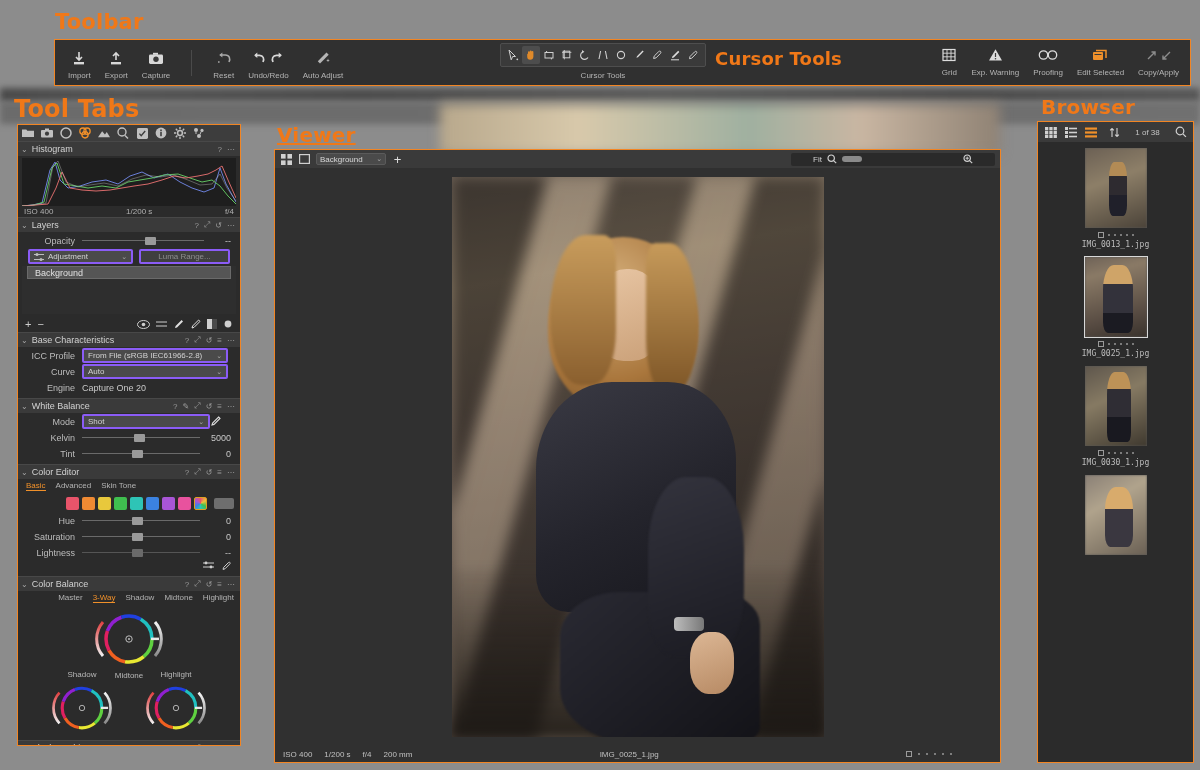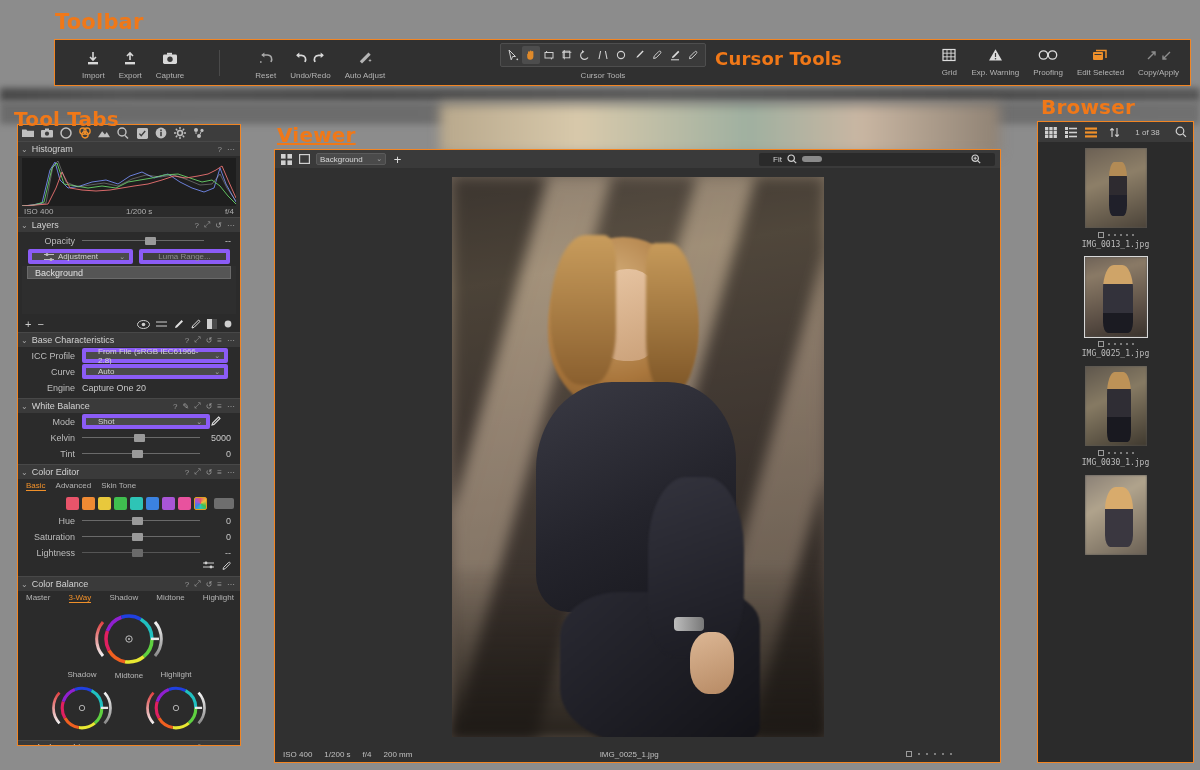--- a/index.html
+++ b/index.html
@@ -17,30 +17,30 @@
   #blur-bg .r1 { top:88px; height:14px; background:linear-gradient(90deg,#4a4a4a 0%,#555 10%,#4d4d4d 30%,#5a5a5a 55%,#4d4d4d 80%,#585858 100%); }
   #blur-bg .r2 { top:102px; height:22px; background:linear-gradient(90deg,#6b6b6b,#707070); }
   #blur-bg .photo1 { position:absolute; left:440px; top:104px; width:560px; height:50px;
     background:linear-gradient(90deg,#b8a88c,#d8c9ab 25%,#9fb0a0 55%,#c9b6a2 75%,#8f8274); filter:blur(6px); }
 
   
   .anno { position:absolute; color:#f07818; font-weight:bold;
           font-family:"DejaVu Sans", sans-serif; letter-spacing:.2px; z-index:60; }
   .anno.t-toolbar { left:55px; top:10px; font-size:21px; }
   .anno.t-cursor { left:715px; top:48px; font-size:18px; }
-  .anno.t-tooltabs { left:14px; top:95px; font-size:20px;margin-top:12px; }
+  .anno.t-tooltabs { left:14px; top:95px; font-size:24px; }
   .anno.t-viewer { left:277px; top:123px; font-size:20px;text-decoration:underline; }
   .anno.t-browser { left:1041px; top:95px; font-size:20px; }
 
   .hl { position:absolute; border:2px solid #f28523; z-index:50; pointer-events:none; }
 
   
   #toolbar { position:absolute; left:55px; top:40px; width:1135px; height:45px;
              background:#303030; z-index:55; display:flex; align-items:center; }
-  .tgroup { display:flex; align-items:flex-end; height:100%; padding:0 20px; }
+  .tgroup { display:flex; align-items:flex-end; height:100%; padding:0 6px; }
   .titem { display:flex; flex-direction:column; align-items:center; justify-content:flex-end;
            padding:0 7px 5px; min-width:30px; }
   .titem .ic { height:20px; display:flex; align-items:center; justify-content:center; margin-bottom:3px; }
   .titem .lb { font-size:8px; color:#b4b4b4; white-space:nowrap; }
   .tsep { width:1px; height:26px; background:#4a4a4a; margin:0 8px; align-self:center; }
 
   #cursor-tools-group { position:absolute; left:445px; top:3px; display:flex; flex-direction:column; align-items:center; }
   #cursor-tools-row { display:flex; background:#3a3a3a; border:1px solid #4e4e4e; border-radius:2px; padding:2px 3px; }
   .ctool { width:18px; height:18px; display:flex; align-items:center; justify-content:center; border-radius:2px; }
   .ctool.sel { background:#4d4d4d; }
@@ -50,22 +50,22 @@
 
   
   .panel-hdr { display:flex; align-items:center; height:15px; padding:0 5px 0 3px;
                background:#3a3a3a; border-top:1px solid #484848; }
   .panel-hdr .chev { color:#a8a8a8; font-size:8px; margin-right:4px; }
   .panel-hdr .ttl { font-size:9px; color:#d2d2d2; flex:1; }
   .panel-hdr .hicons { display:flex; gap:5px; align-items:center; color:#9a9a9a; font-size:8px; }
 
   .row { display:flex; align-items:center; height:15px; margin:1px 0; padding:0 6px; }
   .row .lab { width:58px; text-align:right; padding-right:7px; font-size:9px; color:#bcbcbc; }
-  .sel-box { flex:1; height:15px; background:#4a4a4a; border:4px solid #8b5cf6; border-radius:2px;
-             font-size:8px; color:#d2d2d2; display:flex; align-items:center; padding:0 12px; position:relative; }
+  .sel-box { flex:1; height:15px; background:#4a4a4a; border:2px solid #8b5cf6; border-radius:2px;
+             font-size:8px; color:#d2d2d2; display:flex; align-items:center; padding:0 4px; position:relative; }
   .sel-box .cv { position:absolute; right:4px; font-size:7px; color:#aaa; }
   .slider { flex:1; height:13px; position:relative; display:flex; align-items:center; }
   .slider .trk { position:absolute; left:0; right:0; height:1px; background:#6a6a6a; }
   .slider .knb { position:absolute; width:11px; height:8px; background:#9a9a9a; border-radius:1px; }
   .numbox { width:30px; text-align:right; font-size:9px; color:#c8c8c8; padding-right:3px; }
 
   
   #tooltabs { position:absolute; left:18px; top:125px; width:222px; height:620px;
               background:#2b2b2b; z-index:55; overflow:hidden; }
   #tabstrip { display:flex; align-items:center; height:16px; background:#3d3d3d; padding:0 4px; gap:7px; }
@@ -91,21 +91,21 @@
   .wlabel { font-size:8px; color:#b8b8b8; margin-top:1px; }
 
   
   #viewer { position:absolute; left:275px; top:150px; width:725px; height:612px;
             background:#303030; z-index:55; display:flex; flex-direction:column; }
   #viewer-top { height:18px; background:#3a3a3a; display:flex; align-items:center; padding:0 5px; gap:5px; }
   #viewer-top .vicon { width:13px; height:11px; display:flex; align-items:center; justify-content:center; color:#ccc; }
   #bg-select { width:70px; height:12px; background:#4a4a4a; border:1px solid #5a5a5a; border-radius:2px;
                font-size:8px; color:#d8d8d8; display:flex; align-items:center; padding:0 3px; position:relative; }
   #zoom-ctrls { margin-left:auto; display:flex; align-items:center; gap:5px; background:#2a2a2a;
-                border-radius:2px; padding:1px 14px; height:13px; width:236px; justify-content:flex-start; }
+                border-radius:2px; padding:1px 22px; height:13px; width:204px; justify-content:flex-start; }
   #zoom-label { font-size:8px; color:#d0d0d0; }
   #zoom-bar { width:20px; height:6px; background:#8a8a8a; border-radius:3px; }
   #viewer-canvas { flex:1; display:flex; align-items:center; justify-content:center; background:#303030; overflow:hidden; }
   #viewer-bottom { height:16px; display:flex; align-items:center; padding:0 8px; font-size:8px; color:#c0c0c0; gap:12px; }
 
   
   #photo { width:372px; height:560px; position:relative; overflow:hidden;
            background:linear-gradient(170deg,#6e6257 0%,#8a7a66 18%,#746559 40%,#584c44 70%,#3d352f 100%); }
   #photo .bgblur { position:absolute; inset:0;
            background:
@@ -666,21 +666,21 @@
     <span class="chev">⌄</span>
     <span class="ttl">Color Balance</span>
     <span class="hicons">
       <span>?</span>
       <span>⤢</span>
       <span>↺</span>
       <span>≡</span>
       <span>⋯</span>
     </span>
   </div>
-  <div class="subtabs" style="justify-content:space-between;gap:18px">
+  <div class="subtabs" style="justify-content:flex-end;gap:10px">
     <span class="st">Master</span>
     <span class="st active">3-Way</span>
     <span class="st">Shadow</span>
     <span class="st">Midtone</span>
     <span class="st">Highlight</span>
   </div>
 
   <div class="wheels">
     <div class="wheel-wrap">
       <svg width="80" height="62" viewBox="0 0 80 62">

